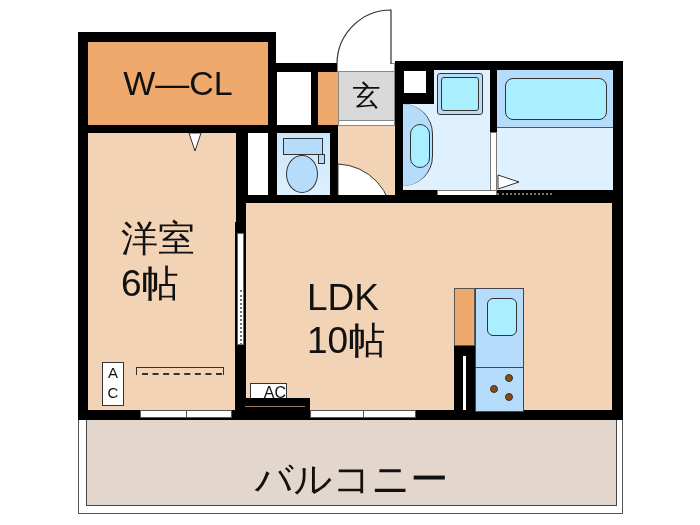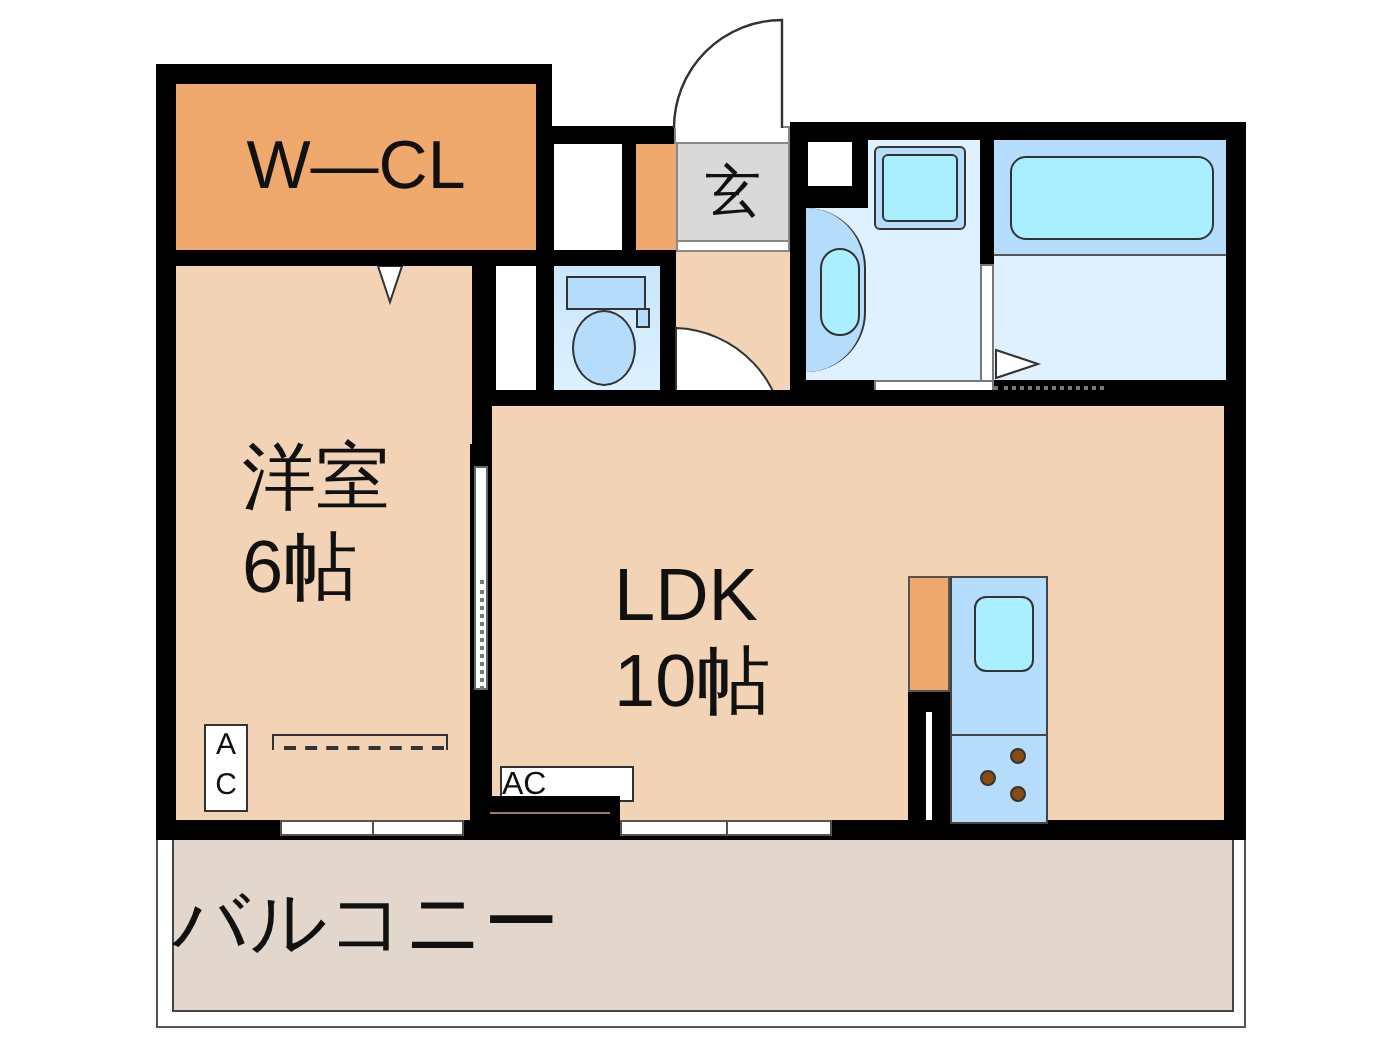--- a/index.html
+++ b/index.html
@@ -8,21 +8,21 @@
   .wall { position:absolute; background:#000; }
   .room-label { position:absolute; color:#111; font-family:"Liberation Sans","DejaVu Sans",sans-serif; line-height:1; text-align:left; }
   .window { position:absolute; box-sizing:border-box; background:#fff; border:1px solid #555; }
   .dotted { position:absolute; box-sizing:border-box; border-top:2px dotted #777; }
 </style>
 </head>
 <body>
 
 <div class="abs" style="left:78px; top:410px; width:545px; height:104px; border:1px solid #555; background:#fff;"></div>
 <div class="abs" style="left:86px; top:418px; width:531px; height:88px; border:1px solid #444; background:#e3d6cc;"></div>
-<div class="room-label" style="left:86px; width:531px; top:443px; font-size:38px; ">バルコニー</div>
+<div class="room-label" style="left:86px; width:531px; top:460px; font-size:38px; text-align:center;">バルコニー</div>
 
 <div class="abs" style="left:78px; top:32px; width:198px; height:101px; background:#000;"></div>
 <div class="abs" style="left:88px; top:42px; width:180px; height:83px; background:#f0a96c;"></div>
 <div class="room-label" style="left:88px; width:180px; top:66px; font-size:34px; text-align:center;">W—CL</div>
 
 <div class="abs" style="left:148px; top:125px; width:56px; height:8px; background:#fff; border:1px solid #888;"></div>
 
 <div class="abs" style="left:78px; top:125px; width:170px; height:295px; background:#000;"></div>
 <div class="abs" style="left:88px; top:133px; width:148px; height:277px; background:#f2d3b5;"></div>
 
@@ -106,20 +106,20 @@
 <div class="abs" style="left:454px; top:288px; width:21px; height:58px; background:#f0a96c; border:1px solid #555;"></div>
 <div class="wall" style="left:454px; top:346px; width:21px; height:66px;"></div>
 <div class="abs" style="left:463px; top:356px; width:3px; height:54px; background:#fff;"></div>
 <div class="abs" style="left:475px; top:288px; width:49px; height:124px; background:#b6dcfb; border:1px solid #444;"></div>
 <div class="abs" style="left:487px; top:298px; width:30px; height:38px; background:#a9efff; border:1px solid #333; border-radius:6px;"></div>
 <div class="abs" style="left:475px; top:367px; width:49px; height:1px; background:#444;"></div>
 <div class="abs" style="left:505px; top:374px; width:8px; height:8px; border-radius:50%; background:#8b4a10; border:1px solid #333;"></div>
 <div class="abs" style="left:490px; top:385px; width:8px; height:8px; border-radius:50%; background:#8b4a10; border:1px solid #333;"></div>
 <div class="abs" style="left:505px; top:393px; width:8px; height:8px; border-radius:50%; background:#8b4a10; border:1px solid #333;"></div>
 
-<div class="abs" style="left:250px; top:383px; width:67px; height:18px; background:#fff; border:1px solid #333; font-size:16px; text-align:left; line-height:18px; color:#111; overflow:hidden;">
+<div class="abs" style="left:250px; top:383px; width:37px; height:18px; background:#fff; border:1px solid #333; font-size:16px; text-align:right; line-height:18px; color:#111; overflow:hidden;">
   <span>AC</span>
 </div>
 <div class="wall" style="left:240px; top:398px; width:70px; height:22px;"></div>
 <div class="abs" style="left:245px; top:406px; width:60px; height:1px; background:#a07a5c;"></div>
 
 <div class="window" style="left:310px; top:410px; width:106px; height:8px;"></div>
 <div class="abs" style="left:363px; top:410px; width:1px; height:8px; background:#555;"></div>
 
 </body></html>

